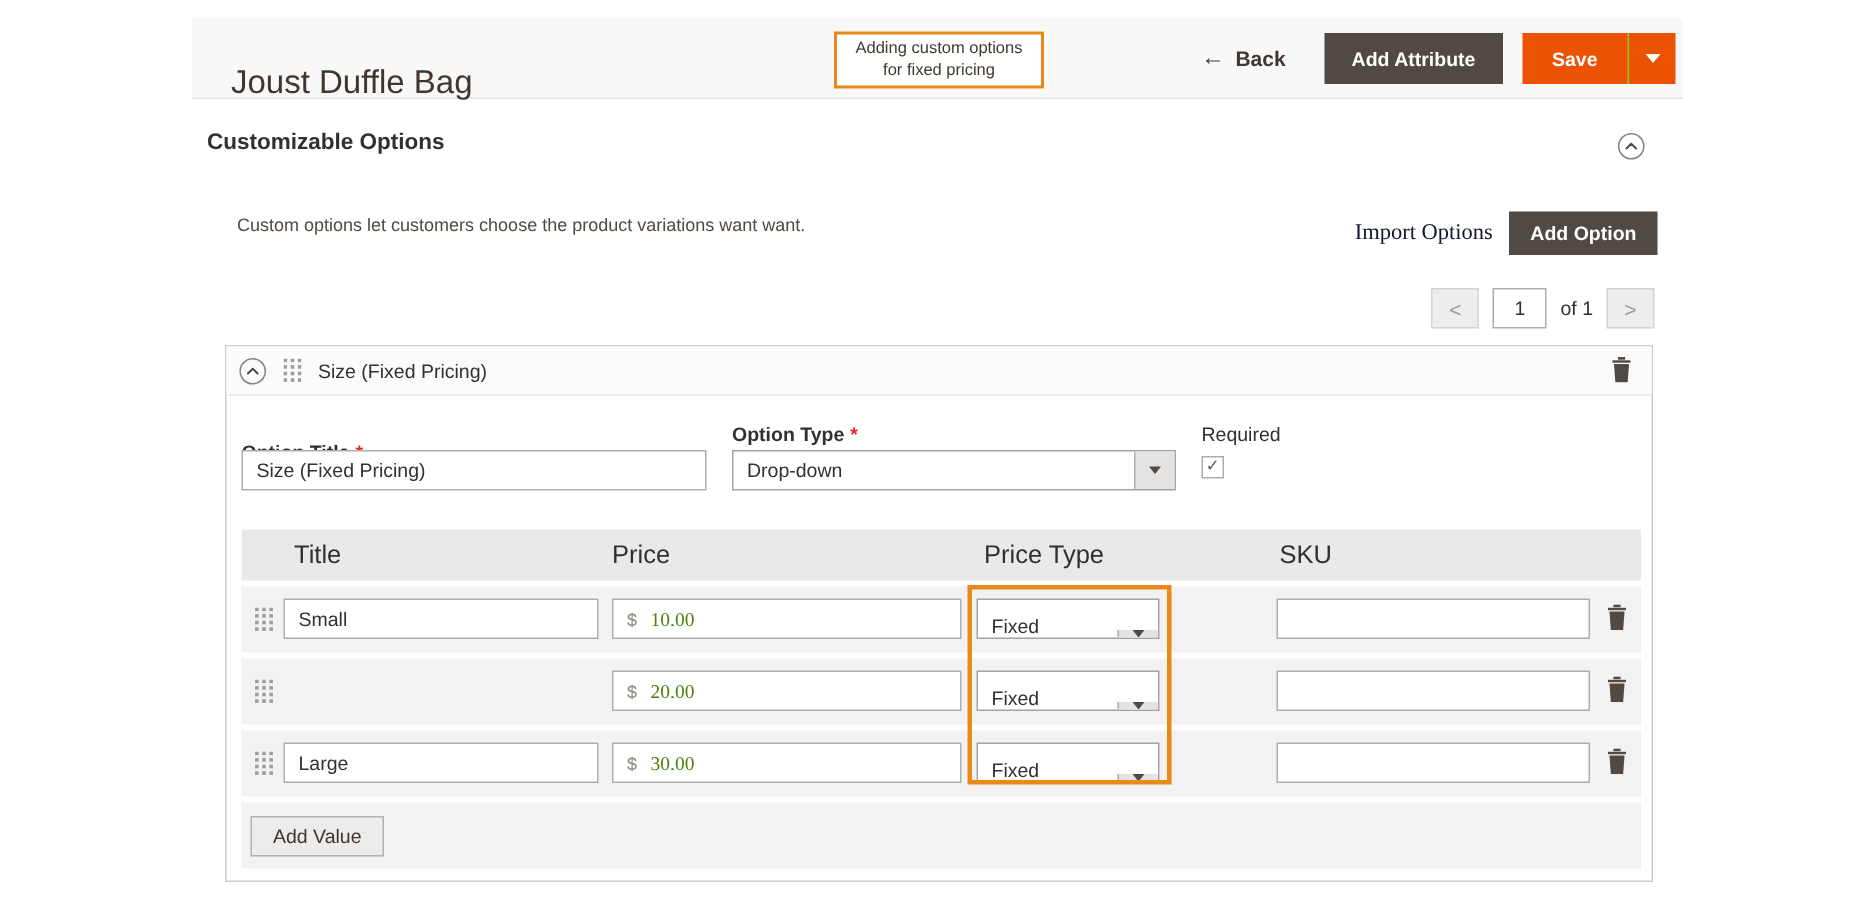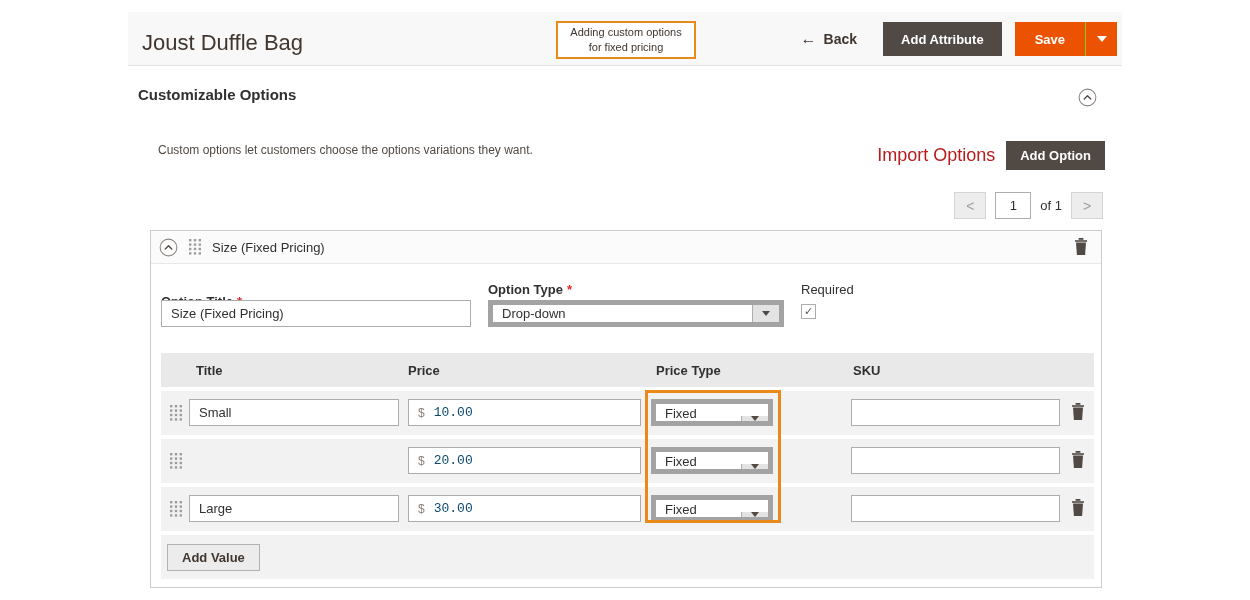--- a/index.html
+++ b/index.html
@@ -12,21 +12,21 @@
   }
   .content { position: absolute; left: 128px; top: 0; width: 994px; height: 600px; }
 
   
   .page-header {
     position: absolute; left: 0; top: 12px; width: 994px; height: 54px;
     background: #f8f8f8; border-bottom: 1px solid #e3e3e3;
   }
   .page-title {
     position: absolute; left: 10px; top: 50%; transform: translateY(-50%);
-    margin: 4px; font-size: 22px; font-weight: 400; color: #41362f; text-align: center;
+    margin: 16px; font-size: 22px; font-weight: 400; color: #41362f; text-align: center;
   }
   .annotation {
     position: absolute; left: 428px; top: 9px; width: 140px; height: 38px;
     background: #ffffff; border: 2px solid #e8891a;
     display: flex; flex-direction: column; justify-content: center; align-items: center;
     font-size: 11px; line-height: 1.35; color: #41362f; text-align: center; z-index: 3;
   }
   .header-actions {
     position: absolute; right: 5px; top: 10px; height: 34px;
     display: flex; align-items: center;
@@ -59,21 +59,21 @@
   }
 
   
   .section-title {
     position: absolute; left: 10px; top: 86px;
     font-size: 15px; font-weight: 600; color: #303030;
   }
   .collapse-icon { position: absolute; left: 950px; top: 88px; cursor: pointer; }
   .section-desc { position: absolute; left: 30px; top: 143px; font-size: 12px; color: #514943; }
   .import-add { position: absolute; right: 17px; top: 141px; display: flex; align-items: center; gap: 11px; }
-  .import-link { color: #b91c1c; font-size: 18px; text-decoration: none; cursor: pointer; }
+  .import-link { color: #0f172a; font-size: 15px; text-decoration: none; cursor: pointer; font-family: Liberation Serif, serif; }
   .btn-add-option {
     background: #514943; color: #fff; border: none; cursor: pointer;
     font-family: inherit; font-size: 13px; font-weight: 600; height: 29px; padding: 0 14px;
   }
 
   
   .pagination { position: absolute; right: 19px; top: 192px; display: flex; align-items: center; gap: 9px; }
   .page-btn {
     width: 32px; height: 27px; background: #ededed; border: 1px solid #d4d4d4;
     color: #9e9e9e; font-size: 14px; font-family: inherit; cursor: pointer;
@@ -99,60 +99,60 @@
   .panel-trash { position: absolute; right: 13px; top: 7px; cursor: pointer; background: none; border: none; padding: 0; }
 
   .field-label { position: absolute; font-size: 13px; font-weight: 600; color: #303030; }
   .req-mark { color: #e22626; margin-left: 4px; font-weight: 600; }
   .text-input {
     border: 1px solid #adadad; background: #fff; height: 27px;
     font-family: inherit; font-size: 13px; color: #303030; padding: 0 9px;
   }
   #opt-title-input { position: absolute; left: 10px; top: 69px; width: 310px; }
 
-  .select { border: 5px solid #a3a3a3; background: #fff; height: 27px; display: flex; cursor: pointer; }
+  .select { border: 1px solid #a3a3a3; background: #fff; height: 27px; display: flex; cursor: pointer; }
   #opt-type-select { position: absolute; left: 337px; top: 69px; width: 296px; }
   .select-value { flex: 1; display: flex; align-items: center; padding-left: 9px; font-size: 13px; color: #303030; overflow: hidden; white-space: nowrap; }
   .select-arrow { width: 27px; background: #e3e3e3; border-left: 1px solid #adadad; display: flex; align-items: center; justify-content: center; }
   .tri-down { width: 0; height: 0; border-left: 4px solid transparent; border-right: 4px solid transparent; border-top: 5px solid #514943; }
 
   .checkbox {
     position: absolute; left: 650px; top: 73px; width: 15px; height: 15px;
     border: 1px solid #adadad; background: #fff; cursor: pointer;
     display: flex; align-items: center; justify-content: center;
     font-size: 11px; color: #5e5753; line-height: 1;
   }
   #required-label { left: 650px; top: 51px; font-weight: 400; }
   #opt-title-label { left: 10px; top: 51px; margin-top: 12px; }
   #opt-type-label { left: 337px; top: 51px; }
 
   
   .values-block { position: absolute; left: 10px; top: 122px; width: 933px; }
   .thead { position: relative; height: 34px; background: #e9e9e9; margin-bottom: 4px; }
-  .th { position: absolute; top: 50%; transform: translateY(-50%); font-size: 13px; font-weight: 700; color: #303030; }
+  .th { position: absolute; top: 50%; transform: translateY(-50%); font-size: 17px; font-weight: 400; color: #303030; }
   .th-title { left: 35px; } .th-price { left: 247px; text-align: right; } .th-pricetype { left: 495px; } .th-sku { left: 692px; }
 
   .vrow { position: relative; height: 44px; background: #f2f2f2; margin-bottom: 4px; }
   .drag-handle { position: absolute; left: 9px; top: 14px; cursor: grab; }
   .cell-title-input { position: absolute; left: 28px; top: 8px; width: 210px; }
   .price-wrap {
     position: absolute; left: 247px; top: 8px; width: 233px; height: 27px;
     border: 1px solid #adadad; background: #fff; display: flex; align-items: center;
   }
   .currency { padding: 0 7px 0 9px; font-size: 12px; color: #8a827c; }
-  .price-input { border: none; outline: none; flex: 1; min-width: 0; font-family: Liberation Mono, monospace; font-size: 13px; color: #0c4a6e; background: transparent; }
+  .price-input { border: none; outline: none; flex: 1; min-width: 0; font-family: Liberation Serif, serif; font-size: 13px; color: #4d7c0f; background: transparent; }
   .row-select { position: absolute; left: 490px; top: 8px; width: 122px; align-items: flex-end; }
   .cell-sku-input { position: absolute; left: 690px; top: 8px; width: 209px; }
   .row-trash { position: absolute; left: 910px; top: 12px; cursor: pointer; background: none; border: none; padding: 0; }
 
   .addvalue-stripe { position: relative; height: 44px; background: #f2f2f2; }
   .btn-add-value {
     position: absolute; left: 6px; top: 9px; height: 27px; padding: 0 14px;
     background: #ececec; border: 1px solid #b2b2b2; cursor: pointer;
-    font-family: inherit; font-size: 13px; color: #41362f; font-weight: bold;
+    font-family: inherit; font-size: 13px; color: #41362f;
   }
 
   .highlight-box {
     position: absolute; left: 494px; top: 159px; width: 136px; height: 133px;
     border: 3px solid #e8891a; pointer-events: none; z-index: 5;
   }
 </style>
 </head>
 <body>
 
@@ -179,21 +179,21 @@
     </div>
   </div>
 
   <div class="section-title">Customizable Options</div>
   <span class="collapse-icon">
     <svg width="19" height="19" viewBox="0 0 20 20">
       <circle cx="10" cy="10" r="8.8" fill="none" stroke="#8a837f" stroke-width="1.1"></circle>
       <polyline points="6.6,11.6 10,8.2 13.4,11.6" fill="none" stroke="#514943" stroke-width="1.4" stroke-linecap="round" stroke-linejoin="round"></polyline>
     </svg>
   </span>
-  <div class="section-desc">Custom options let customers choose the options variations they want.</div>
+  <div class="section-desc">Custom options let customers choose the product variations want want.</div>
   <div class="import-add">
     <a class="import-link">Import Options</a>
     <button class="btn-add-option">Add Option</button>
   </div>
 
   <div class="pagination">
     <button class="page-btn">
       <span>&lt;</span>
     </button>
     <input class="page-input" value="1" style="">

